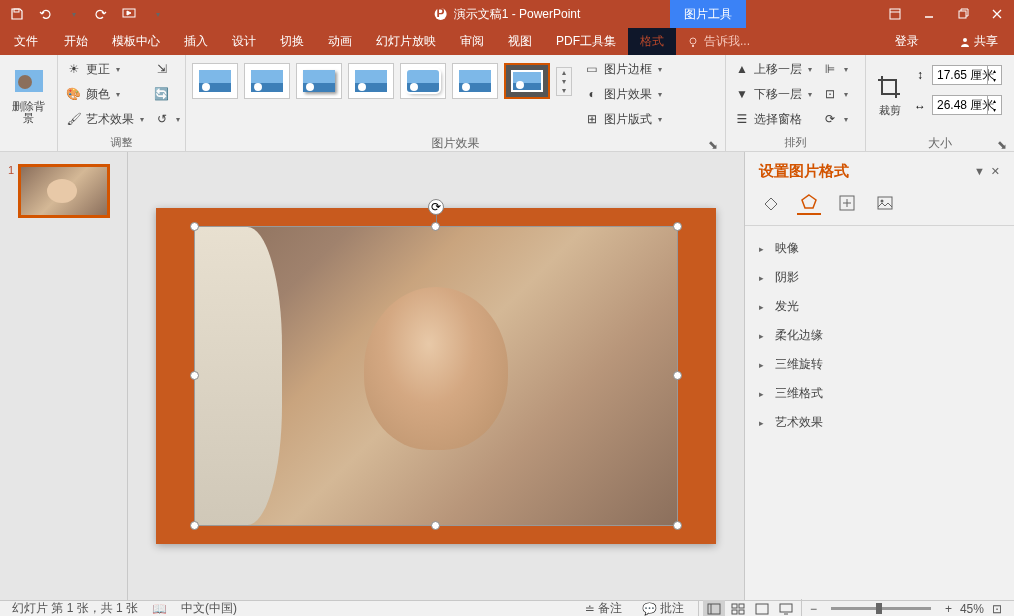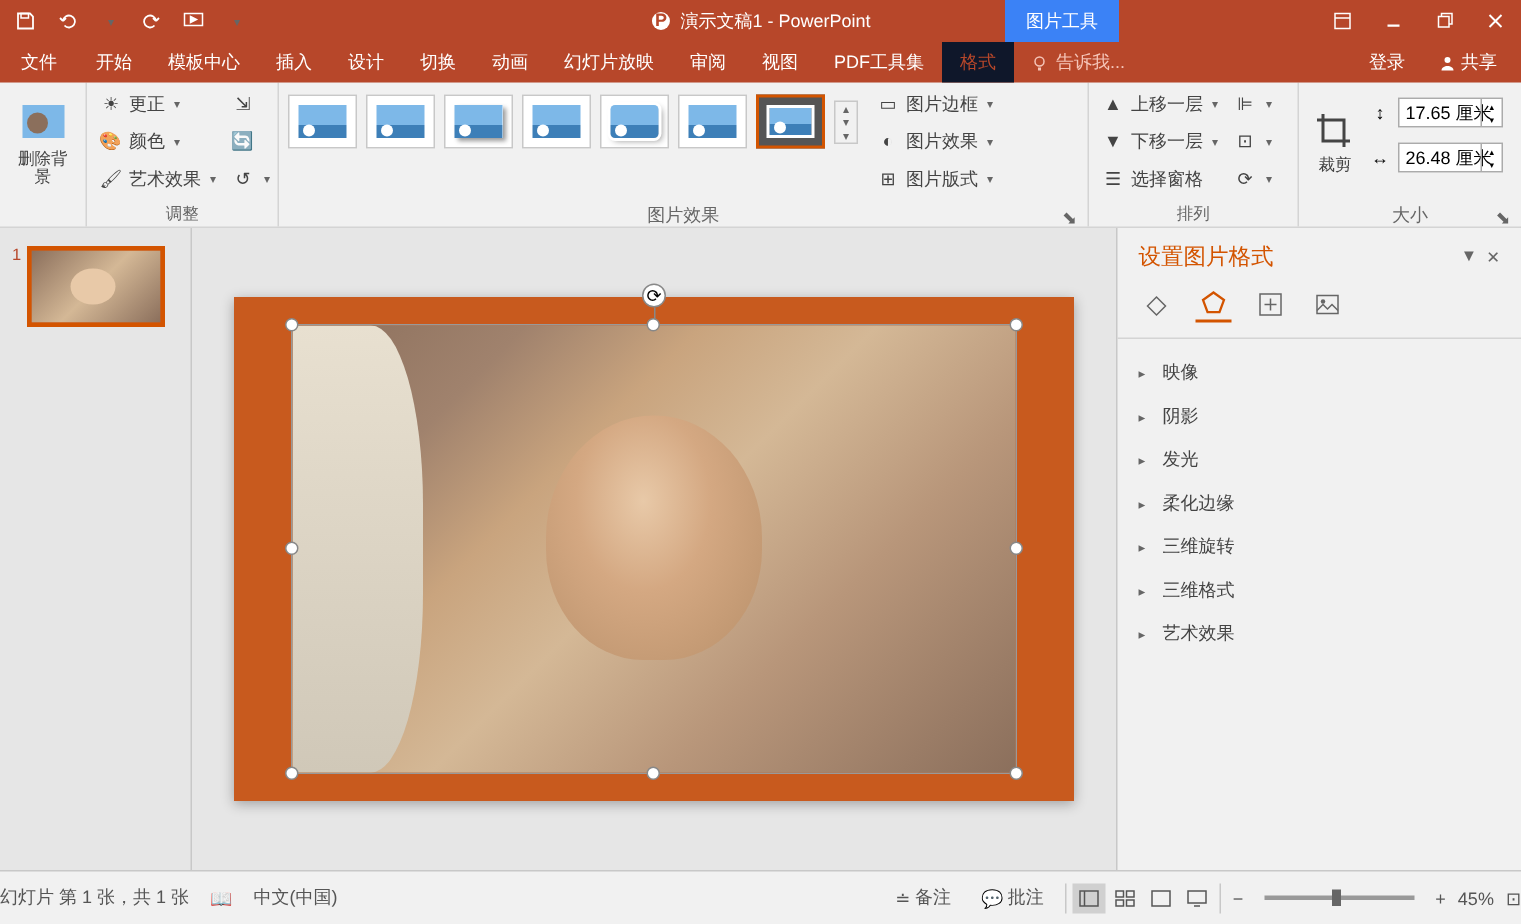--- a/index.html
+++ b/index.html
@@ -13,21 +13,21 @@
 .title-text{color:#fff;font-size:12px}
 .ctx-tab{position:absolute;right:268px;top:0;height:28px;background:#3b82f6;padding:0 14px;display:flex;align-items:center;color:#fff;font-size:12px}
 .win-ctrl{position:absolute;right:0;display:flex}
 .win-btn{width:34px;height:28px;display:flex;align-items:center;justify-content:center;cursor:pointer}
 .tabbar{height:27px;background:#b7472a;display:flex;align-items:stretch;position:relative}
 .tab{padding:0 12px;display:flex;align-items:center;color:#fff;cursor:pointer;font-size:12px}
 .tab.file{padding:0 14px}
 .tab.active{background:#0f172a;color:#b7472a}
 .tell-me{display:flex;align-items:center;gap:4px;color:#f5c5b8;padding-left:10px}
 .tell-me svg{fill:#f5c5b8}
-.tab-right{position:absolute;right:8px;display:flex;height:27px;align-items:center;gap:6px}
+.tab-right{position:absolute;right:8px;display:flex;height:27px;align-items:center;gap:24px}
 .tab-right .tab{padding:0 8px}
 .ribbon{height:97px;background:#f1f1f1;border-bottom:1px solid #d4d4d4;display:flex}
 .group{border-right:1px solid #d4d4d4;display:flex;flex-direction:column;padding:2px 4px 0}
 .group-body{flex:1;display:flex;align-items:flex-start;gap:2px}
 .group-label{height:16px;text-align:center;color:#666;font-size:11px;position:relative}
 .dlg-launcher{position:absolute;right:2px;bottom:1px;width:12px;height:12px;cursor:pointer}
 .big-btn{display:flex;flex-direction:column;align-items:center;justify-content:center;padding:4px 6px;cursor:pointer;height:76px}
 .big-btn .lbl{font-size:11px;color:#444;margin-top:2px;text-align:center;line-height:12px}
 .col{display:flex;flex-direction:column;gap:1px}
 .small-btn{height:24px;display:flex;align-items:center;padding:0 4px;gap:4px;cursor:pointer;font-size:11px;color:#444;white-space:nowrap}
@@ -55,30 +55,30 @@
 .h-tl{left:-5px;top:-5px}.h-tr{right:-5px;top:-5px}.h-bl{left:-5px;bottom:-5px}.h-br{right:-5px;bottom:-5px}
 .h-t{left:50%;top:-5px;margin-left:-5px}.h-b{left:50%;bottom:-5px;margin-left:-5px}
 .h-l{left:-5px;top:50%;margin-top:-5px}.h-r{right:-5px;top:50%;margin-top:-5px}
 .rot{position:absolute;left:50%;top:-28px;margin-left:-8px;width:16px;height:16px;border:1px solid #888;border-radius:50%;background:#fff;display:flex;align-items:center;justify-content:center}
 .rot-line{position:absolute;left:50%;top:-12px;width:1px;height:12px;background:#888}
 .photo{width:100%;height:100%;background:linear-gradient(135deg,#8b6f5c 0%,#a0826d 20%,#c9a47e 35%,#d4b896 50%,#b8967a 70%,#8b6f5c 100%);position:relative;overflow:hidden}
 .photo::before{content:"";position:absolute;left:35%;top:20%;width:30%;height:55%;background:radial-gradient(ellipse at 45% 35%,#e8c9a8 0%,#d4a882 40%,#b8906a 100%);border-radius:50% 50% 45% 45%}
 .photo::after{content:"";position:absolute;left:0;top:0;width:18%;height:100%;background:linear-gradient(180deg,#e8e0d0 0%,#d0c8b8 100%);border-radius:0 40% 40% 0}
 .format-pane{width:270px;background:#f1f1f1;border-left:1px solid #c8c8c8;display:flex;flex-direction:column}
 .pane-header{padding:10px 14px 6px;display:flex;justify-content:space-between;align-items:center}
-.pane-title{color:#d35400;font-size:15px;font-weight:400}
+.pane-title{color:#d35400;font-size:15px;font-weight:700}
 .pane-close{display:flex;gap:6px}
 .pane-close span{cursor:pointer;color:#666;font-size:11px}
 .pane-tabs{display:flex;gap:14px;padding:4px 14px 10px;border-bottom:1px solid #d4d4d4}
 .pane-tab{width:24px;height:24px;display:flex;align-items:center;justify-content:center;cursor:pointer}
 .pane-tab.active{border-bottom:2px solid #d35400}
 .pane-body{padding:8px 14px}
 .pane-item{display:flex;align-items:center;gap:6px;padding:6px 0;cursor:pointer;color:#444;font-size:12px}
 .pane-item::before{content:"▸";font-size:9px;color:#666;width:10px}
-.statusbar{height:36px;background:#f1f1f1;border-top:1px solid #c8c8c8;display:flex;align-items:center;padding:0 0;font-size:11px;color:#555}
+.statusbar{height:16px;background:#f1f1f1;border-top:1px solid #c8c8c8;display:flex;align-items:center;padding:0 12px;font-size:11px;color:#555}
 .status-left{display:flex;gap:14px;align-items:center}
 .status-right{margin-left:auto;display:flex;align-items:center;gap:8px}
 .status-btn{padding:2px 6px;cursor:pointer;display:flex;align-items:center;gap:3px}
 .view-btns{display:flex;border-left:1px solid #c8c8c8;border-right:1px solid #c8c8c8;padding:0 4px;gap:2px}
 .view-btn{width:22px;height:20px;display:flex;align-items:center;justify-content:center;cursor:pointer}
 .view-btn.active{background:#d0d0d0}
 .zoom-slider{width:100px;height:3px;background:#999;position:relative;margin:0 6px}
 .zoom-slider::before{content:"";position:absolute;left:45%;top:-4px;width:6px;height:11px;background:#666}
 .icon-box{width:16px;height:16px;display:inline-flex;align-items:center;justify-content:center}
 .mini-photo{width:100%;height:100%;background:linear-gradient(135deg,#8b6f5c,#d4b896,#8b6f5c);position:relative}

